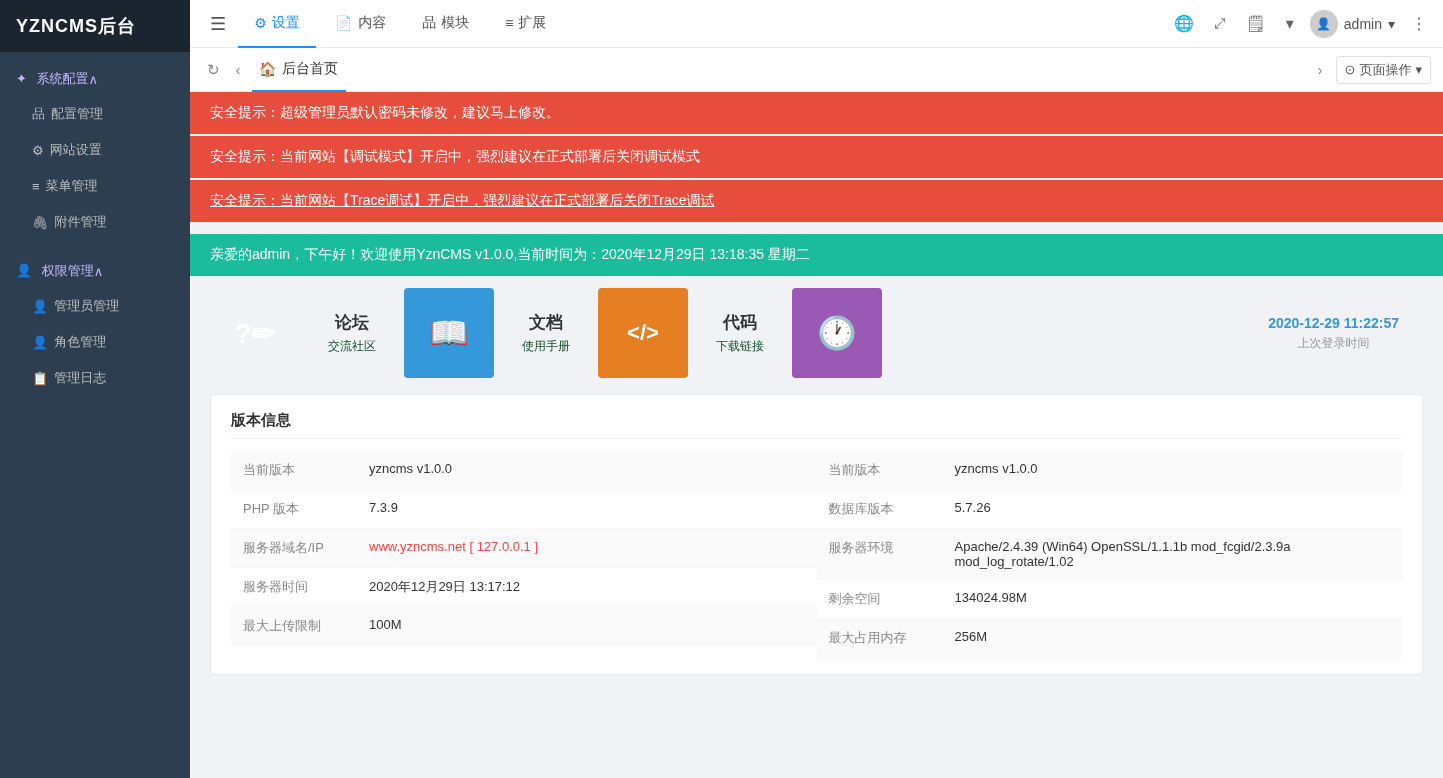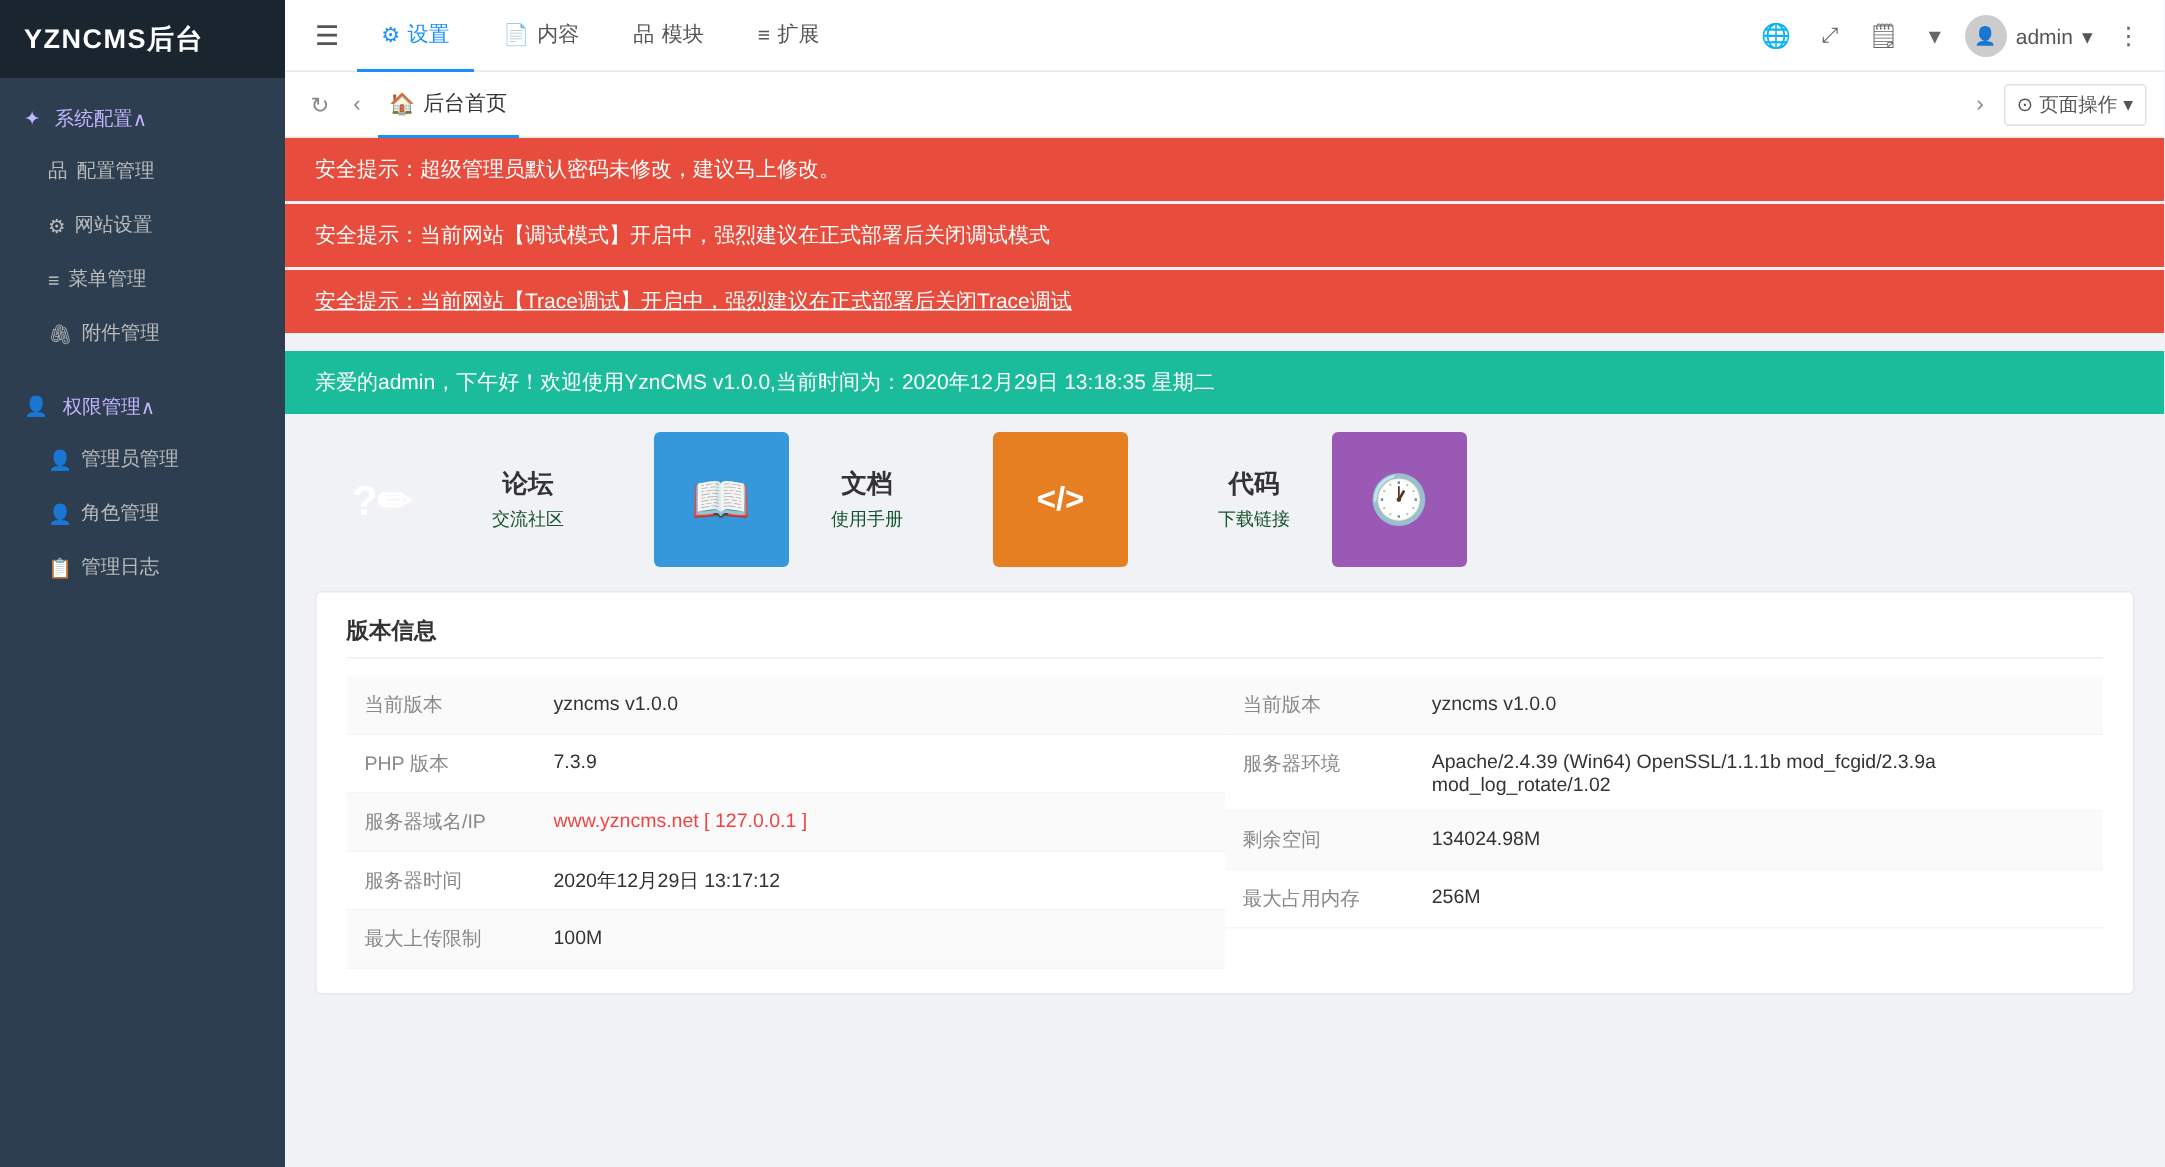--- a/index.html
+++ b/index.html
@@ -232,21 +232,20 @@
       color: #333;
       font-size: 13px;
       flex: 1;
     }
 
     .quick-links-row {
       display: flex;
       align-items: center;
       padding: 0 20px 16px 20px;
       flex-wrap: nowrap;
-      gap: 32px;
     }
     .ql-item {
       display: flex;
       align-items: center;
       flex: 0 0 auto;
     }
     .ql-icon {
       width: 90px;
       height: 90px;
       display: flex;
@@ -441,20 +440,24 @@
       </div>
 
       <div class="ql-item">
         <div class="ql-label-block">
           <span class="ql-label-main">代码</span>
           <span class="ql-label-sub">下载链接</span>
         </div>
         <div class="ql-icon" style="background:#9b59b6; border-radius:4px;">🕐</div>
       </div>
 
+      <div class="ql-last-login">
+        <span class="ql-last-login-date">2020-12-29 11:22:57</span>
+        <span class="ql-last-login-label">上次登录时间</span>
+      </div>
 
     </div>
 
     <div class="version-section">
       <div class="version-section-title">版本信息</div>
       <div class="version-table">
 
         <div>
           <div class="version-row">
             <span class="version-label">当前版本</span>
@@ -477,20 +480,24 @@
             <span class="version-value">100M</span>
           </div>
         </div>
 
         <div>
           <div class="version-row">
             <span class="version-label">当前版本</span>
             <span class="version-value">yzncms v1.0.0</span>
           </div>
           <div class="version-row">
+            <span class="version-label">数据库版本</span>
+            <span class="version-value">5.7.26</span>
+          </div>
+          <div class="version-row">
             <span class="version-label">服务器环境</span>
             <span class="version-value">Apache/2.4.39 (Win64) OpenSSL/1.1.1b mod_fcgid/2.3.9a mod_log_rotate/1.02</span>
           </div>
           <div class="version-row">
             <span class="version-label">剩余空间</span>
             <span class="version-value">134024.98M</span>
           </div>
           <div class="version-row">
             <span class="version-label">最大占用内存</span>
             <span class="version-value">256M</span>

